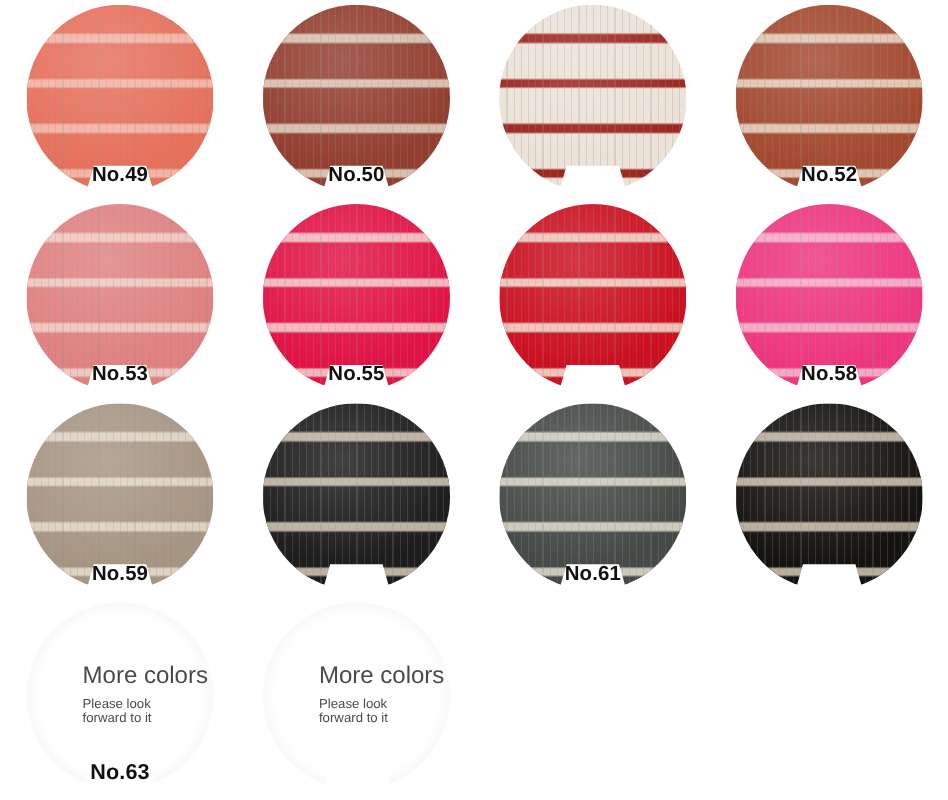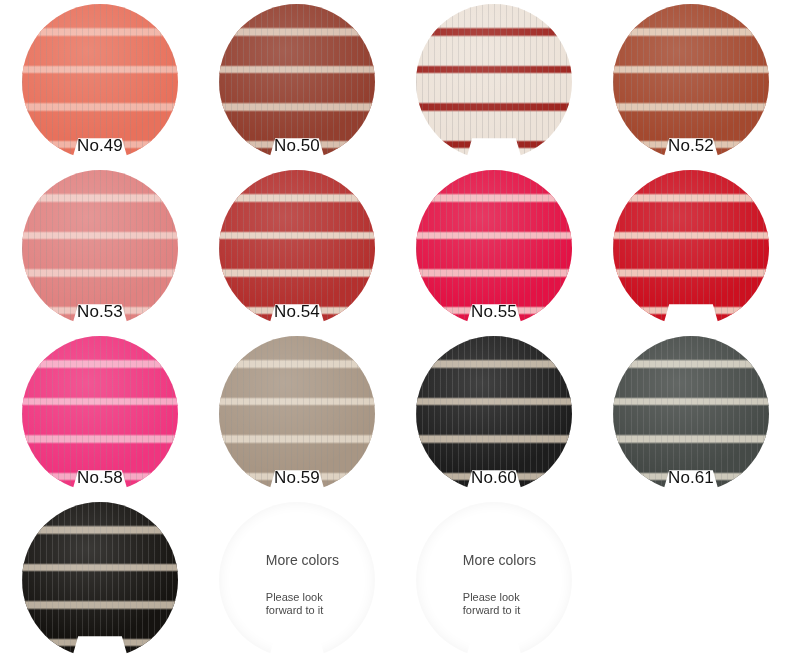--- a/index.html
+++ b/index.html
@@ -79,32 +79,32 @@
     background:
       radial-gradient(ellipse 130% 120% at 50% 42%,
         #ffffff 0%, #ffffff 58%, #f7f7f7 76%, #e9e9e9 92%, #dddddd 100%);
     box-shadow:inset 0 0 14px rgba(0,0,0,0.055);
   }
   .ph-text{
     position:absolute;left:30%;top:32%;
     color:#4a4a4a;
     line-height:1.18;
   }
-  .ph-title{font-size:14px;white-space:nowrap;margin-bottom:23px;}
+  .ph-title{font-size:20px;white-space:nowrap;margin-bottom:5px;}
   .ph-sub{font-size:11px;white-space:nowrap;}
   
   .label{
     position:absolute;left:16px;top:4px;
     width:156px;height:156px;
     display:flex;align-items:flex-end;justify-content:center;
     padding-bottom:6px;box-sizing:border-box;
     pointer-events:none;
   }
   .label span{
-    font-size:17px;font-weight:normal;color:#111111;
+    font-size:17px;font-weight:bold;color:#111111;
     letter-spacing:.1px;line-height:1;
   }
   .placeholder-label span{font-size:18px;}
 </style>
 </head>
 <body>
 
 <div id="grid">
     <div class="cell">
       <div class="swatch">
@@ -183,37 +183,20 @@
         <div class="rib"></div>
         <div class="rib2"></div>
         <div class="shade"></div>
       </div>
       <div class="label">
         <span>No.53</span>
       </div>
     </div>
     <div class="cell">
       <div class="swatch">
-        <div class="base" style="background: rgb(180, 48, 46);"></div>
-        <div class="stripes">
-          <div class="stripe" style="top: 14.9%; background: linear-gradient(rgb(180, 48, 46) 0%, rgb(229, 207, 192) 22%, rgb(229, 207, 192) 78%, rgb(180, 48, 46) 100%);"></div>
-          <div class="stripe" style="top: 38.9%; background: linear-gradient(rgb(180, 48, 46) 0%, rgb(229, 207, 192) 22%, rgb(229, 207, 192) 78%, rgb(180, 48, 46) 100%);"></div>
-          <div class="stripe" style="top: 62.9%; background: linear-gradient(rgb(180, 48, 46) 0%, rgb(229, 207, 192) 22%, rgb(229, 207, 192) 78%, rgb(180, 48, 46) 100%);"></div>
-          <div class="stripe" style="top: 86.9%; background: linear-gradient(rgb(180, 48, 46) 0%, rgb(229, 207, 192) 22%, rgb(229, 207, 192) 78%, rgb(180, 48, 46) 100%);"></div>
-        </div>
-        <div class="rib"></div>
-        <div class="rib2"></div>
-        <div class="shade"></div>
-      </div>
-      <div class="label">
-        <span>No.54</span>
-      </div>
-    </div>
-    <div class="cell">
-      <div class="swatch">
         <div class="base" style="background: rgb(227, 18, 69);"></div>
         <div class="stripes">
           <div class="stripe" style="top: 14.9%; background: linear-gradient(rgb(227, 18, 69) 0%, rgb(244, 183, 189) 22%, rgb(244, 183, 189) 78%, rgb(227, 18, 69) 100%);"></div>
           <div class="stripe" style="top: 38.9%; background: linear-gradient(rgb(227, 18, 69) 0%, rgb(244, 183, 189) 22%, rgb(244, 183, 189) 78%, rgb(227, 18, 69) 100%);"></div>
           <div class="stripe" style="top: 62.9%; background: linear-gradient(rgb(227, 18, 69) 0%, rgb(244, 183, 189) 22%, rgb(244, 183, 189) 78%, rgb(227, 18, 69) 100%);"></div>
           <div class="stripe" style="top: 86.9%; background: linear-gradient(rgb(227, 18, 69) 0%, rgb(244, 183, 189) 22%, rgb(244, 183, 189) 78%, rgb(227, 18, 69) 100%);"></div>
         </div>
         <div class="rib"></div>
         <div class="rib2"></div>
         <div class="shade"></div>
@@ -276,23 +259,20 @@
         <div class="stripes">
           <div class="stripe" style="top: 14.9%; background: linear-gradient(rgb(29, 29, 29) 0%, rgb(189, 177, 160) 22%, rgb(189, 177, 160) 78%, rgb(29, 29, 29) 100%);"></div>
           <div class="stripe" style="top: 38.9%; background: linear-gradient(rgb(29, 29, 29) 0%, rgb(189, 177, 160) 22%, rgb(189, 177, 160) 78%, rgb(29, 29, 29) 100%);"></div>
           <div class="stripe" style="top: 62.9%; background: linear-gradient(rgb(29, 29, 29) 0%, rgb(189, 177, 160) 22%, rgb(189, 177, 160) 78%, rgb(29, 29, 29) 100%);"></div>
           <div class="stripe" style="top: 86.9%; background: linear-gradient(rgb(29, 29, 29) 0%, rgb(189, 177, 160) 22%, rgb(189, 177, 160) 78%, rgb(29, 29, 29) 100%);"></div>
         </div>
         <div class="rib"></div>
         <div class="rib2"></div>
         <div class="shade"></div>
       </div>
-      <div class="label">
-        <span>No.60</span>
-      </div>
     </div>
     <div class="cell">
       <div class="swatch">
         <div class="base" style="background: rgb(69, 74, 71);"></div>
         <div class="stripes">
           <div class="stripe" style="top: 14.9%; background: linear-gradient(rgb(69, 74, 71) 0%, rgb(205, 201, 187) 22%, rgb(205, 201, 187) 78%, rgb(69, 74, 71) 100%);"></div>
           <div class="stripe" style="top: 38.9%; background: linear-gradient(rgb(69, 74, 71) 0%, rgb(205, 201, 187) 22%, rgb(205, 201, 187) 78%, rgb(69, 74, 71) 100%);"></div>
           <div class="stripe" style="top: 62.9%; background: linear-gradient(rgb(69, 74, 71) 0%, rgb(205, 201, 187) 22%, rgb(205, 201, 187) 78%, rgb(69, 74, 71) 100%);"></div>
           <div class="stripe" style="top: 86.9%; background: linear-gradient(rgb(69, 74, 71) 0%, rgb(205, 201, 187) 22%, rgb(205, 201, 187) 78%, rgb(69, 74, 71) 100%);"></div>
         </div>
@@ -318,20 +298,23 @@
         <div class="shade"></div>
       </div>
     </div>
     <div class="cell">
       <div class="swatch placeholder">
         <div class="ph-text">
           <div class="ph-title">More colors</div>
           <div class="ph-sub">Please look<br>forward to it</div>
         </div>
       </div>
+      <div class="label placeholder-label">
+        <span>No.63</span>
+      </div>
     </div>
     <div class="cell">
       <div class="swatch placeholder">
         <div class="ph-text">
           <div class="ph-title">More colors</div>
           <div class="ph-sub">Please look<br>forward to it</div>
         </div>
       </div>
     </div>
   </div>

